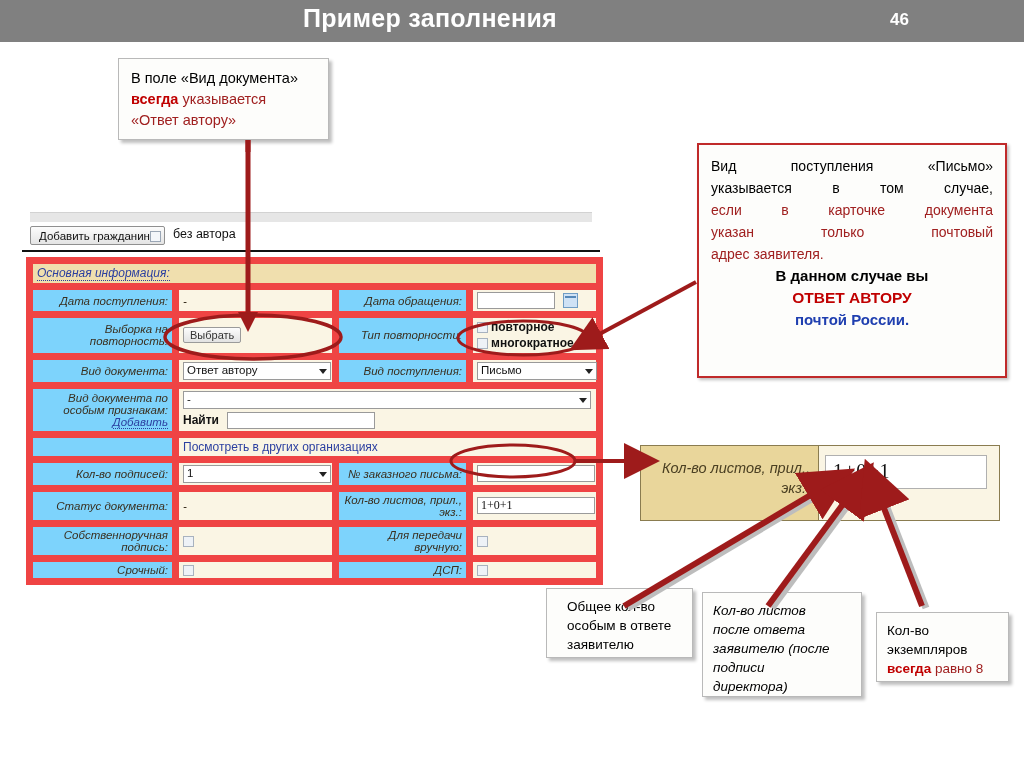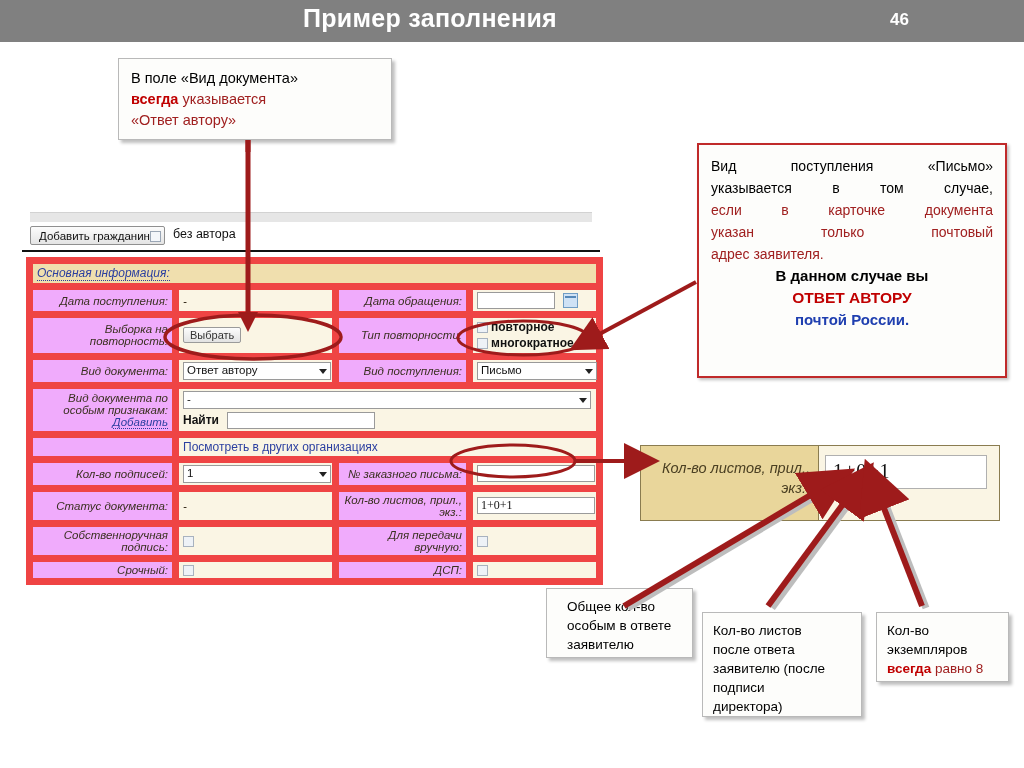--- a/index.html
+++ b/index.html
@@ -32,41 +32,41 @@
   }
   .callout .ln{display:block;white-space:nowrap;}
   .blk{color:#000000;}
   .dred{color:#a02020;}
   .bred{color:#c00000;font-weight:bold;}
   .brightred{color:#ee0000;font-weight:bold;}
   .blue{color:#1f3fb0;font-weight:bold;}
   .bblk{color:#000000;font-weight:bold;}
 
   #callout-doc-type{
-    left:118px;top:58px;width:274px;height:82px;
+    left:118px;top:58px;width:211px;height:82px;
     padding:9px 0 0 12px;font-size:14.5px;line-height:21px;
   }
   #callout-receipt-type{
     left:697px;top:143px;width:310px;height:235px;
     border:2px solid #c02a2a;
     padding:10px 12px 0 12px;
     font-size:14px;line-height:22px;text-align:justify;
     box-shadow:2px 2px 3px rgba(0,0,0,.25);
   }
   #callout-receipt-type .center{text-align:center;display:block;white-space:nowrap;}
   .jl{display:block;text-align:justify;text-align-last:justify;white-space:nowrap;}
 
   .bottom-callout{
     position:absolute;background:#fdfdfb;border:1px solid #b9b9b9;
     box-shadow:3px 3px 3px rgba(0,0,0,.25);
     padding:8px 10px 0 10px;box-sizing:border-box;
     font-size:13.5px;line-height:19px;color:#000;
   }
   #callout-total-sheets{left:546px;top:588px;width:147px;height:70px;padding-left:20px;}
-  #callout-sheets-after{left:702px;top:612px;width:160px;height:105px;}
+  #callout-sheets-after{left:702px;top:592px;width:160px;height:105px;font-style:italic;}
   #callout-copies{left:876px;top:612px;width:133px;height:70px;}
 
   
   #form-screenshot{
     position:absolute;left:22px;top:205px;width:578px;height:367px;
     background:#ffffff;
   }
   #toolbar-strip{
     position:absolute;left:8px;top:7px;width:562px;height:9px;
     background:#e6e6e6;border-top:1px solid #d2d2d2;
@@ -92,21 +92,21 @@
   table#form-table{
     position:absolute;left:4px;top:52px;width:570px;
     border-collapse:collapse;table-layout:fixed;
   }
   #form-table td{
     border:7px solid #ef4444;
     font-size:11.5px;font-style:italic;color:#3a3020;
     padding:2px 4px;vertical-align:middle;
     height:22px;box-sizing:border-box;
   }
-  td.lbl{background:#f0abfc;text-align:right;font-style:italic;color:#4a3f22;}
+  td.lbl{background:#7dd3fc;text-align:right;font-style:italic;color:#4a3f22;}
   td.val{background:#faf5e4;text-align:left;}
   td.sect{
     background:#f0dfae;text-align:left;
     border-top:2px solid #111;
   }
   #section-title{
     font-style:italic;color:#2b3fa0;border-bottom:1px dotted #2b3fa0;
     display:inline-block;font-size:12px;
   }
   .grow{height:34px;}

